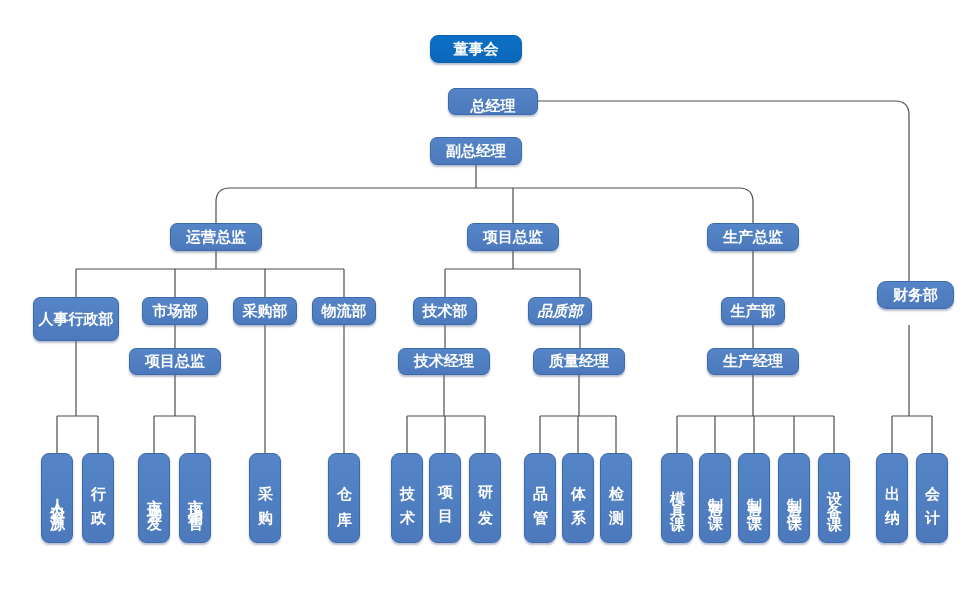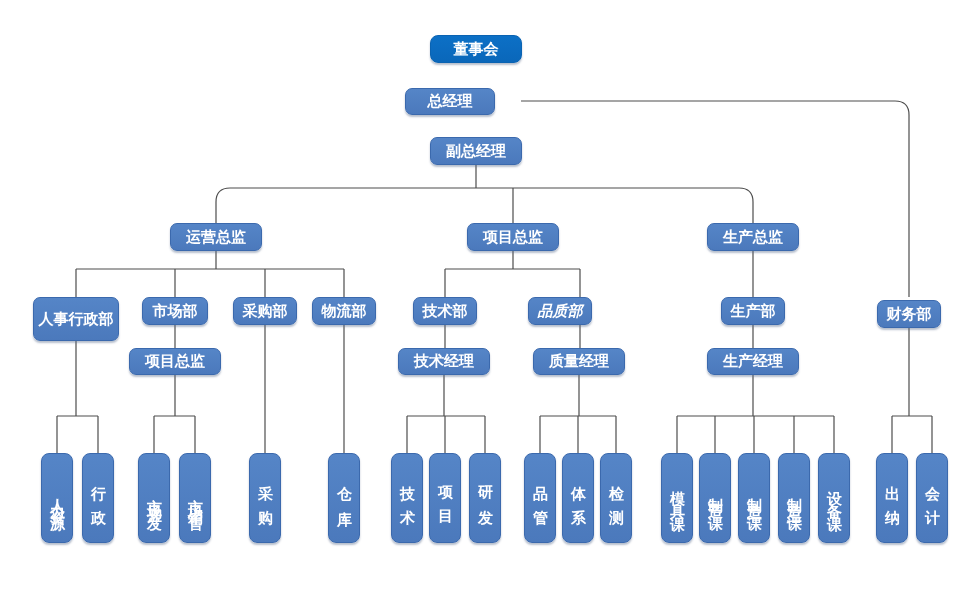--- a/index.html
+++ b/index.html
@@ -44,21 +44,21 @@
       <path d="M344,325 V453" stroke="#4d4d4d"></path>
       <path d="M444,375 V416 M407,416 H485 M407,416 V453 M445,416 V453 M485,416 V453" stroke="#4d4d4d"></path>
       <path d="M579,375 V416 M540,416 H616 M540,416 V453 M578,416 V453 M616,416 V453" stroke="#4d4d4d"></path>
       <path d="M753,375 V416 M677,416 H834 M677,416 V453 M715,416 V453 M754,416 V453 M794,416 V453 M834,416 V453" stroke="#4d4d4d"></path>
       <path d="M909,325 V416 M892,416 H932 M892,416 V453 M932,416 V453" stroke="#4d4d4d"></path>
     </svg>
   <div id="node-layer">
       <div class="node dark" style="left: 430px; top: 35px; width: 92px; height: 28px;">
         <span class="label">董事会</span>
       </div>
-      <div class="node" style="left: 405px; top: 88px; width: 90px; height: 27px;">
+      <div class="node" style="left: 448px; top: 88px; width: 90px; height: 27px; align-items: flex-end;">
         <span class="label">总经理</span>
       </div>
       <div class="node" style="left: 430px; top: 137px; width: 92px; height: 28px;">
         <span class="label">副总经理</span>
       </div>
       <div class="node" style="left: 170px; top: 223px; width: 92px; height: 28px;">
         <span class="label">运营总监</span>
       </div>
       <div class="node" style="left: 467px; top: 223px; width: 92px; height: 28px;">
         <span class="label">项目总监</span>
@@ -80,21 +80,21 @@
       </div>
       <div class="node" style="left: 413px; top: 297px; width: 64px; height: 28px;">
         <span class="label">技术部</span>
       </div>
       <div class="node" style="left: 528px; top: 297px; width: 64px; height: 28px; font-style: italic;">
         <span class="label">品质部</span>
       </div>
       <div class="node" style="left: 721px; top: 297px; width: 64px; height: 28px;">
         <span class="label">生产部</span>
       </div>
-      <div class="node" style="left: 877px; top: 300px; width: 64px; height: 28px;">
+      <div class="node" style="left: 877px; top: 281px; width: 77px; height: 28px; border-radius: 9px;">
         <span class="label">财务部</span>
       </div>
       <div class="node" style="left: 129px; top: 348px; width: 92px; height: 27px;">
         <span class="label">项目总监</span>
       </div>
       <div class="node" style="left: 398px; top: 348px; width: 92px; height: 27px;">
         <span class="label">技术经理</span>
       </div>
       <div class="node" style="left: 533px; top: 348px; width: 92px; height: 27px;">
         <span class="label">质量经理</span>

